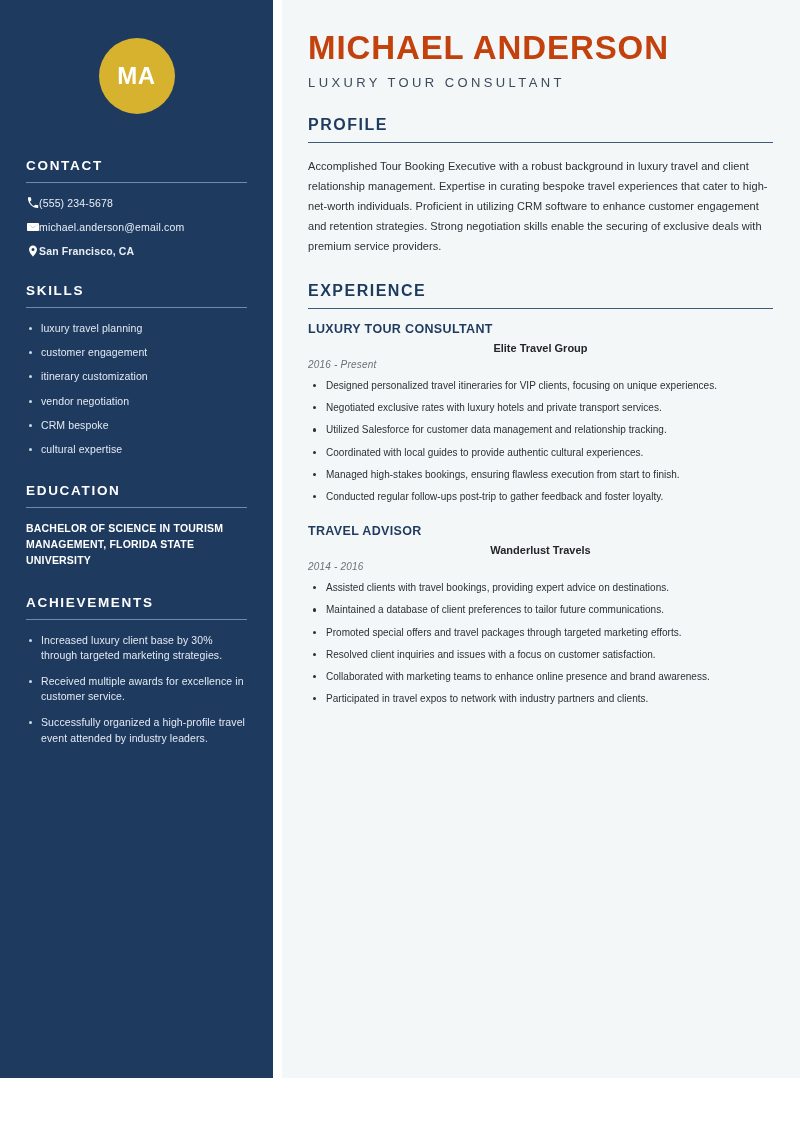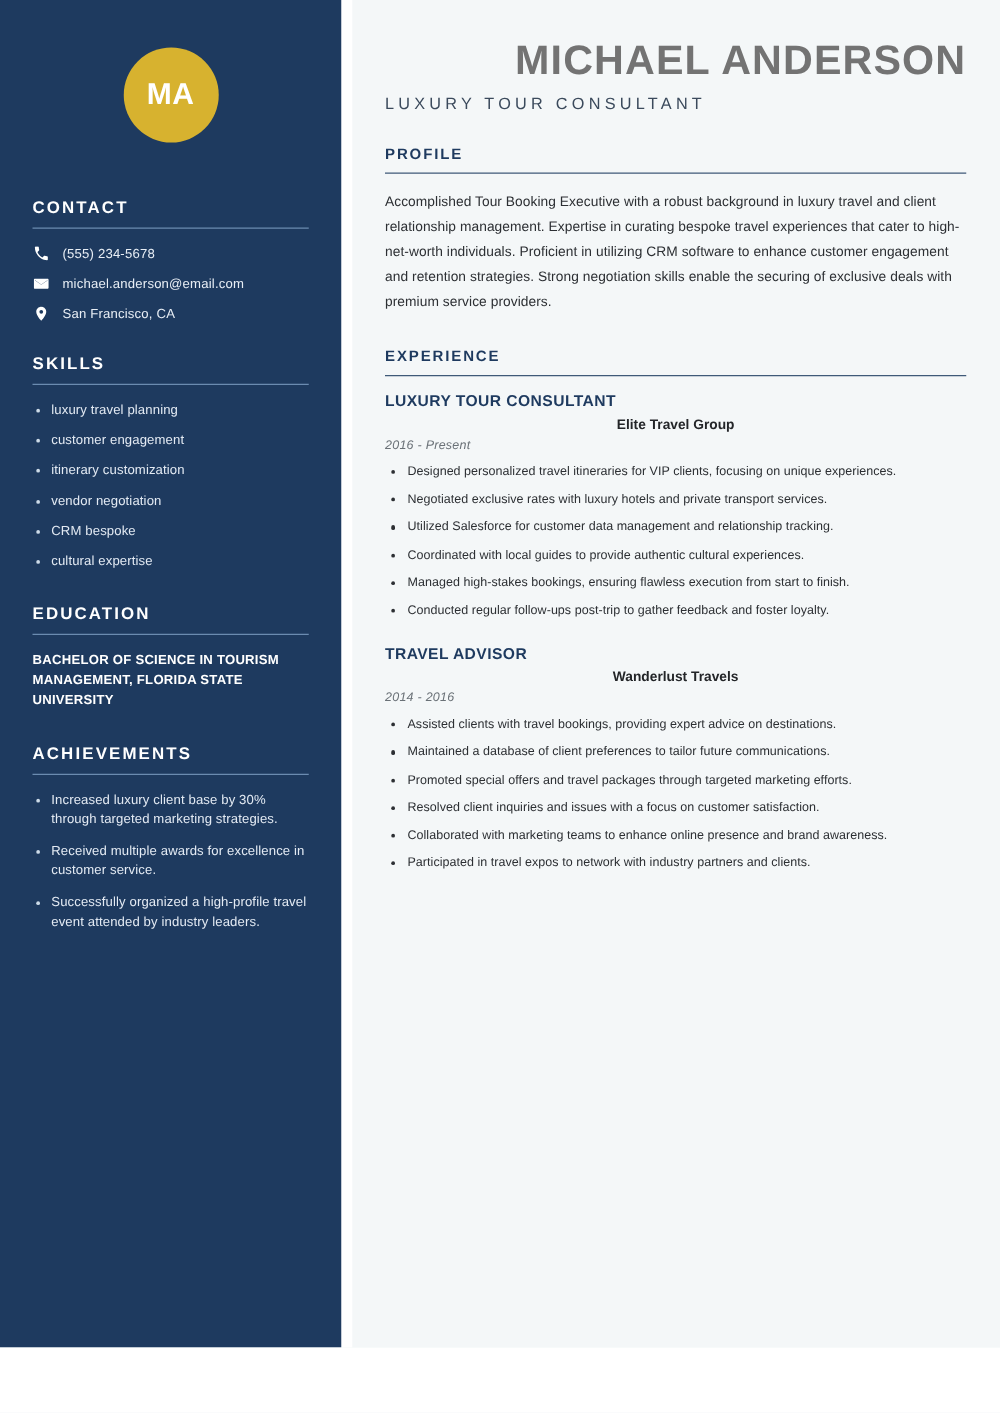--- a/index.html
+++ b/index.html
@@ -75,27 +75,26 @@
   .side-rule {
     height: 1px;
     background: #6b8bb0;
     margin-bottom: 13px;
   }
 
   
   .contact-row {
     display: flex;
     align-items: center;
-    gap: 11px;
     margin-bottom: 11px;
     font-size: 10.5px;
     color: #e8eef5;
     letter-spacing: 0.15px;
   }
-  .contact-row:last-child { margin-bottom: 0; }
+  .contact-row:last-child { margin-bottom: 0; font-weight: bold; }
 
   .c-icon {
     width: 13px;
     min-width: 13px;
     height: 13px;
     display: flex;
     align-items: center;
     justify-content: center;
   }
   .c-icon svg { width: 12px; height: 12px; fill: #ffffff; display: block; }
@@ -139,36 +138,35 @@
   .main {
     flex: 1;
     background: #f4f7f8;
     padding: 30px 27px 0 26px;
   }
 
   .name {
     font-size: 33px;
     font-weight: bold;
     letter-spacing: 0.9px;
-    color: #737373;
+    color: #c2410c;
     line-height: 1.12;
-    text-align: right;
   }
 
   .job-subtitle {
     margin-top: 8px;
     font-size: 13px;
     letter-spacing: 3.4px;
     color: #3b4a5c;
   }
 
   .main-section { margin-top: 26px; }
 
   .main-heading {
-    font-size: 12px;
+    font-size: 16px;
     font-weight: bold;
     letter-spacing: 1.5px;
     color: #1e3a5f;
     padding-bottom: 8px;
   }
 
   .main-rule {
     height: 1px;
     background: #3f5a78;
     margin-bottom: 13px;

